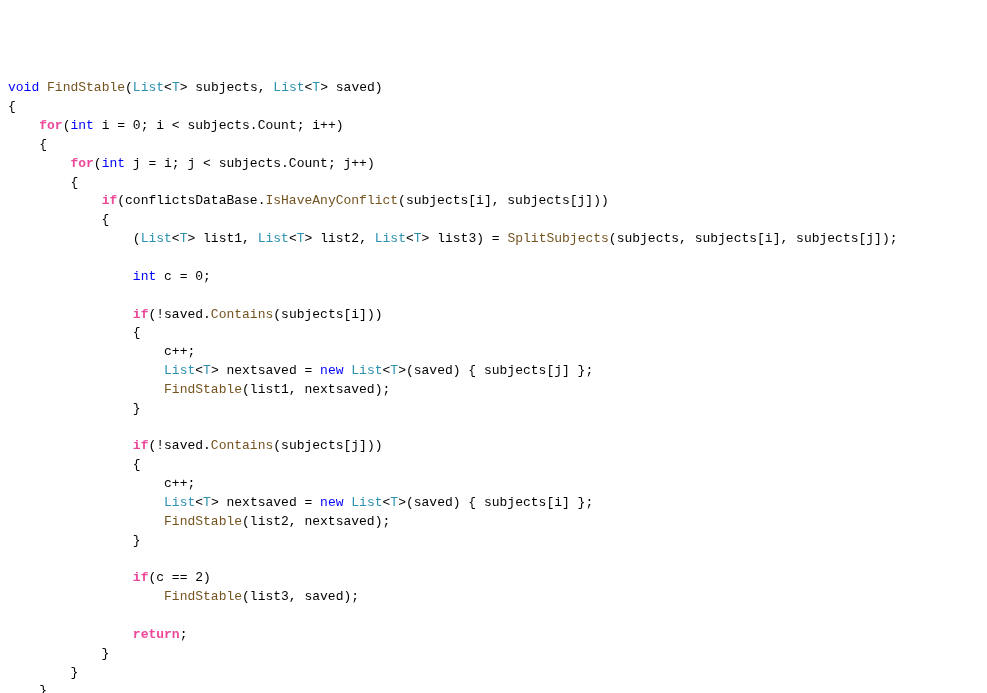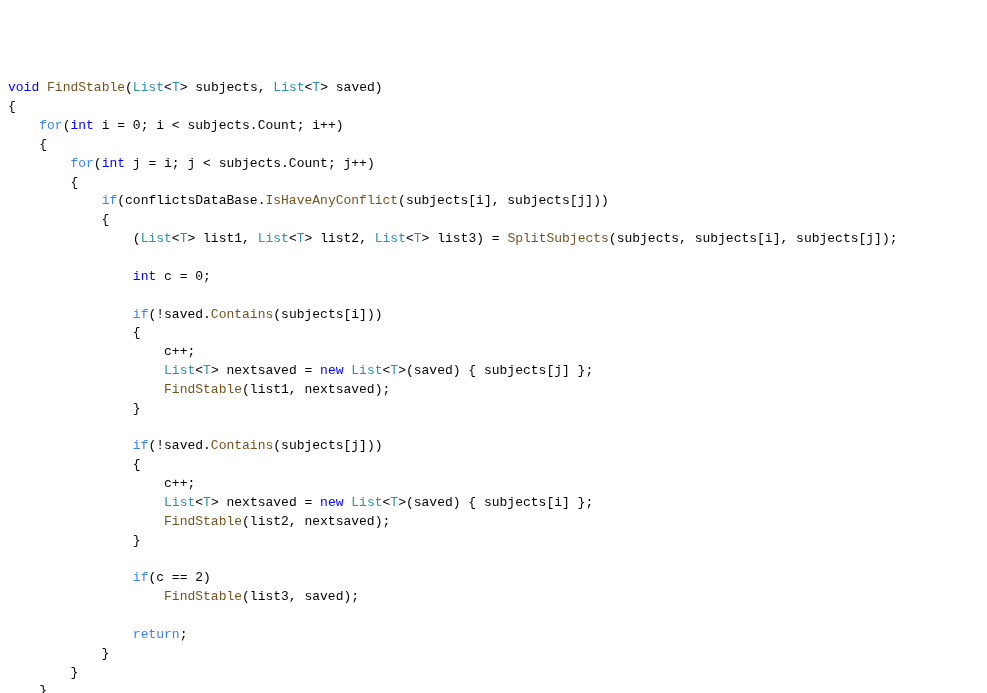--- a/index.html
+++ b/index.html
@@ -19,21 +19,21 @@
     .code-container {
       position: relative;
     }
     .line {
       display: block;
       position: relative;
     }
     .kw { color: #0000ff; }
     .type { color: #2b91af; }
     .method { color: #74531f; }
-    .ctrl { color: #3b82f6; }
+    .ctrl { color: #ec4899; font-weight: bold; }
     .plain { color: #000000; }
   </style>
 </head>
 <body>
 
 
 
 <div class="code-container" id="code-root"><span class="line"><span class="kw">void</span><span class="plain"> </span><span class="method">FindStable</span><span class="plain">(</span><span class="type">List</span><span class="plain">&lt;</span><span class="type">T</span><span class="plain">&gt; subjects, </span><span class="type">List</span><span class="plain">&lt;</span><span class="type">T</span><span class="plain">&gt; saved)</span></span><span class="line"><span class="plain">{</span></span><span class="line"><span class="plain">    </span><span class="ctrl">for</span><span class="plain">(</span><span class="kw">int</span><span class="plain"> i = 0; i &lt; subjects.Count; i++)</span></span><span class="line"><span class="plain">    {</span></span><span class="line"><span class="plain">        </span><span class="ctrl">for</span><span class="plain">(</span><span class="kw">int</span><span class="plain"> j = i; j &lt; subjects.Count; j++)</span></span><span class="line"><span class="plain">        {</span></span><span class="line"><span class="plain">            </span><span class="ctrl">if</span><span class="plain">(conflictsDataBase.</span><span class="method">IsHaveAnyConflict</span><span class="plain">(subjects[i], subjects[j]))</span></span><span class="line"><span class="plain">            {</span></span><span class="line"><span class="plain">                (</span><span class="type">List</span><span class="plain">&lt;</span><span class="type">T</span><span class="plain">&gt; list1, </span><span class="type">List</span><span class="plain">&lt;</span><span class="type">T</span><span class="plain">&gt; list2, </span><span class="type">List</span><span class="plain">&lt;</span><span class="type">T</span><span class="plain">&gt; list3) = </span><span class="method">SplitSubjects</span><span class="plain">(subjects, subjects[i], subjects[j]);</span></span><span class="line">&nbsp;</span><span class="line"><span class="plain">                </span><span class="kw">int</span><span class="plain"> c = 0;</span></span><span class="line">&nbsp;</span><span class="line"><span class="plain">                </span><span class="ctrl">if</span><span class="plain">(!saved.</span><span class="method">Contains</span><span class="plain">(subjects[i]))</span></span><span class="line"><span class="plain">                {</span></span><span class="line"><span class="plain">                    c++;</span></span><span class="line"><span class="plain">                    </span><span class="type">List</span><span class="plain">&lt;</span><span class="type">T</span><span class="plain">&gt; nextsaved = </span><span class="kw">new</span><span class="plain"> </span><span class="type">List</span><span class="plain">&lt;</span><span class="type">T</span><span class="plain">&gt;(saved) { subjects[j] };</span></span><span class="line"><span class="plain">                    </span><span class="method">FindStable</span><span class="plain">(list1, nextsaved);</span></span><span class="line"><span class="plain">                }</span></span><span class="line">&nbsp;</span><span class="line"><span class="plain">                </span><span class="ctrl">if</span><span class="plain">(!saved.</span><span class="method">Contains</span><span class="plain">(subjects[j]))</span></span><span class="line"><span class="plain">                {</span></span><span class="line"><span class="plain">                    c++;</span></span><span class="line"><span class="plain">                    </span><span class="type">List</span><span class="plain">&lt;</span><span class="type">T</span><span class="plain">&gt; nextsaved = </span><span class="kw">new</span><span class="plain"> </span><span class="type">List</span><span class="plain">&lt;</span><span class="type">T</span><span class="plain">&gt;(saved) { subjects[i] };</span></span><span class="line"><span class="plain">                    </span><span class="method">FindStable</span><span class="plain">(list2, nextsaved);</span></span><span class="line"><span class="plain">                }</span></span><span class="line">&nbsp;</span><span class="line"><span class="plain">                </span><span class="ctrl">if</span><span class="plain">(c == 2)</span></span><span class="line"><span class="plain">                    </span><span class="method">FindStable</span><span class="plain">(list3, saved);</span></span><span class="line">&nbsp;</span><span class="line"><span class="plain">                </span><span class="ctrl">return</span><span class="plain">;</span></span><span class="line"><span class="plain">            }</span></span><span class="line"><span class="plain">        }</span></span><span class="line"><span class="plain">    }</span></span></div>
 
 

